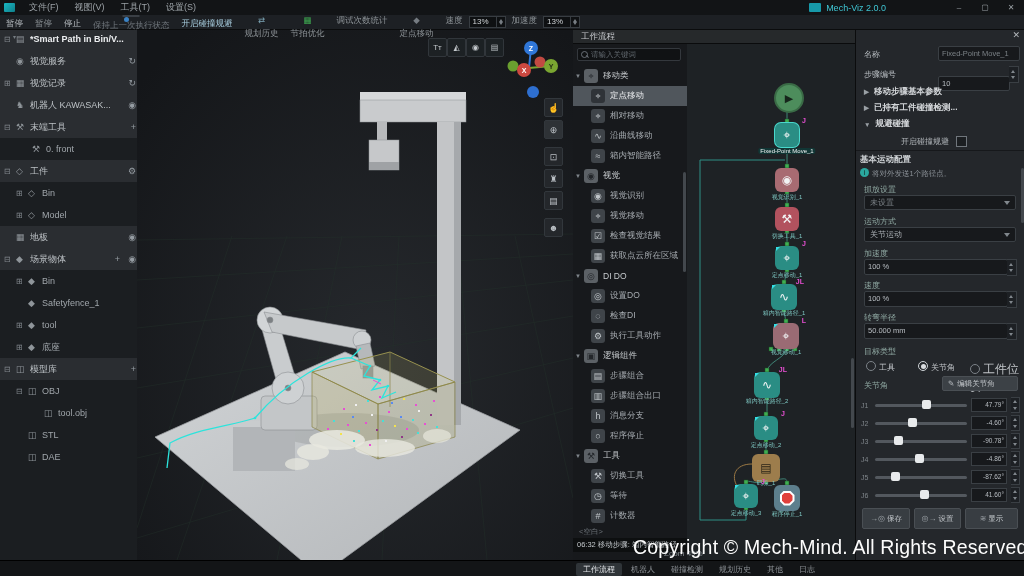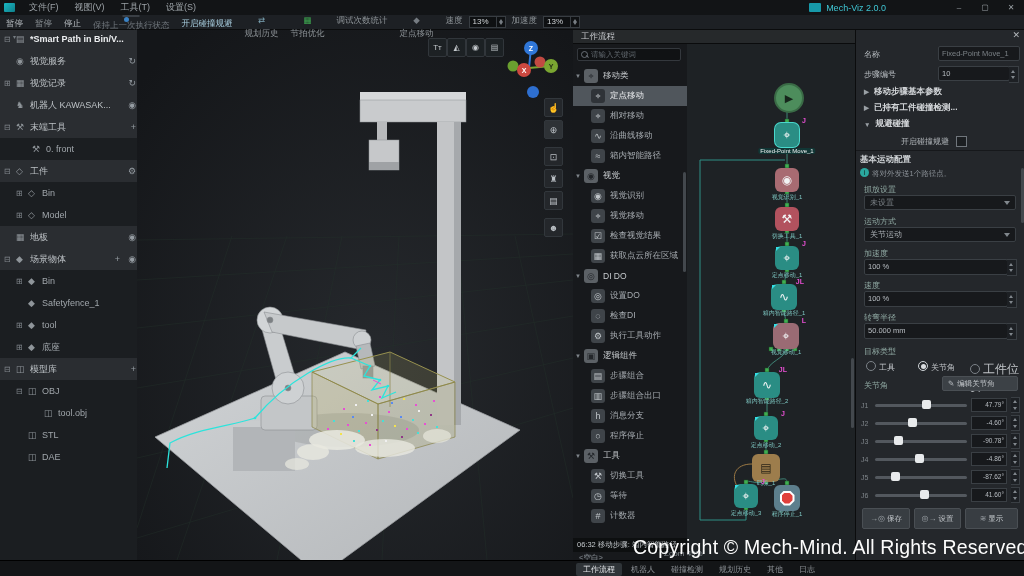--- a/index.html
+++ b/index.html
@@ -61,21 +61,21 @@
   .lrow{position:absolute;left:0;width:110px;height:20px;display:flex;align-items:center;font-size:8.5px;color:#a6abb0;}
   .lrow .car{flex:0 0 9px;font-size:6px;color:#7e848a;padding-left:2px;}
   .lrow .chip{flex:0 0 14px;height:14px;border-radius:3px;background:#3f4449;color:#c0c5c9;font-size:9px;
               display:flex;align-items:center;justify-content:center;margin-right:5px;}
   .lrow.cat .chip{background:#5c6166;color:#23262a;}
   .lrow.cat{color:#c6cacd;}
   .lrow.ind{padding-left:18px;}
   .lrow.sel{background:#50565c;color:#eceef0;}
   .lrow.sel .chip{background:#2f3338;}
   .lrow .lb{white-space:nowrap;overflow:hidden;}
-  .libft1{position:absolute;left:0;top:507px;width:110px;height:13px;font-size:7.5px;color:#6b7artsy177;color:#6b7177;line-height:13px;padding-left:6px;font-weight:bold;}
+  .libft1{position:absolute;left:0;top:481px;width:110px;height:13px;font-size:7.5px;color:#6b7artsy177;color:#6b7177;line-height:13px;padding-left:6px;}
   .libft2{position:absolute;left:0;top:494px;width:114px;height:14px;background:#0d0f10;font-size:7.5px;color:#c2c7cb;line-height:14px;padding-left:4px;white-space:nowrap;overflow:hidden;}
   .sbar{position:absolute;width:3px;border-radius:2px;background:#43484d;}
   
   .flow{position:absolute;left:687px;top:28px;width:168px;height:532px;background:#1e2225;overflow:hidden;}
   .fn{position:absolute;width:24px;height:24px;border-radius:6px;display:flex;align-items:center;justify-content:center;z-index:3;}
   .fn .fi{color:#f2f4f5;font-size:12px;line-height:1;}
   .fn .fl{position:absolute;top:25px;left:50%;transform:translateX(-50%);white-space:nowrap;font-size:6px;color:#7fc9c4;}
   .fn .fb{position:absolute;top:-6px;right:-7px;font-size:7px;font-weight:bold;color:#e84fd4;}
   .fn .flag{position:absolute;top:1px;left:1px;width:0;height:0;border-top:4px solid #35e0e6;border-right:4px solid transparent;}
   .fn.t{background:#2a8d84;}
@@ -694,21 +694,21 @@
     <div class="sbar" style="right:1px;top:330px;height:70px"></div>
   </div>
 
   <div class="zlbl"><span>Zoom 49%</span></div>
 
   <div class="rp">
     <span class="x">✕</span>
     <span class="plab" style="left:8px;top:21px;color:#b9bec3">名称</span>
     <span class="pinp" style="left:82px;top:18px;width:74px">Fixed-Point Move_1</span>
     <span class="plab" style="left:8px;top:41px;color:#b9bec3">步骤编号</span>
-    <span class="pinp lgt" style="left:82px;top:38px;width:64px">10</span>
+    <span class="pinp lgt" style="left:82px;top:48px;width:64px">10</span>
     <span class="pspin" style="left:153px;top:38px"></span>
     <div class="sec" style="left:8px;top:58px">
         <span class="car">▶</span>
         <span>移动步骤基本参数</span>
       </div>
     <div class="sec" style="left:8px;top:74px">
         <span class="car">▶</span>
         <span>已持有工件碰撞检测...</span>
       </div>
     <div class="sec" style="left:8px;top:90px">

